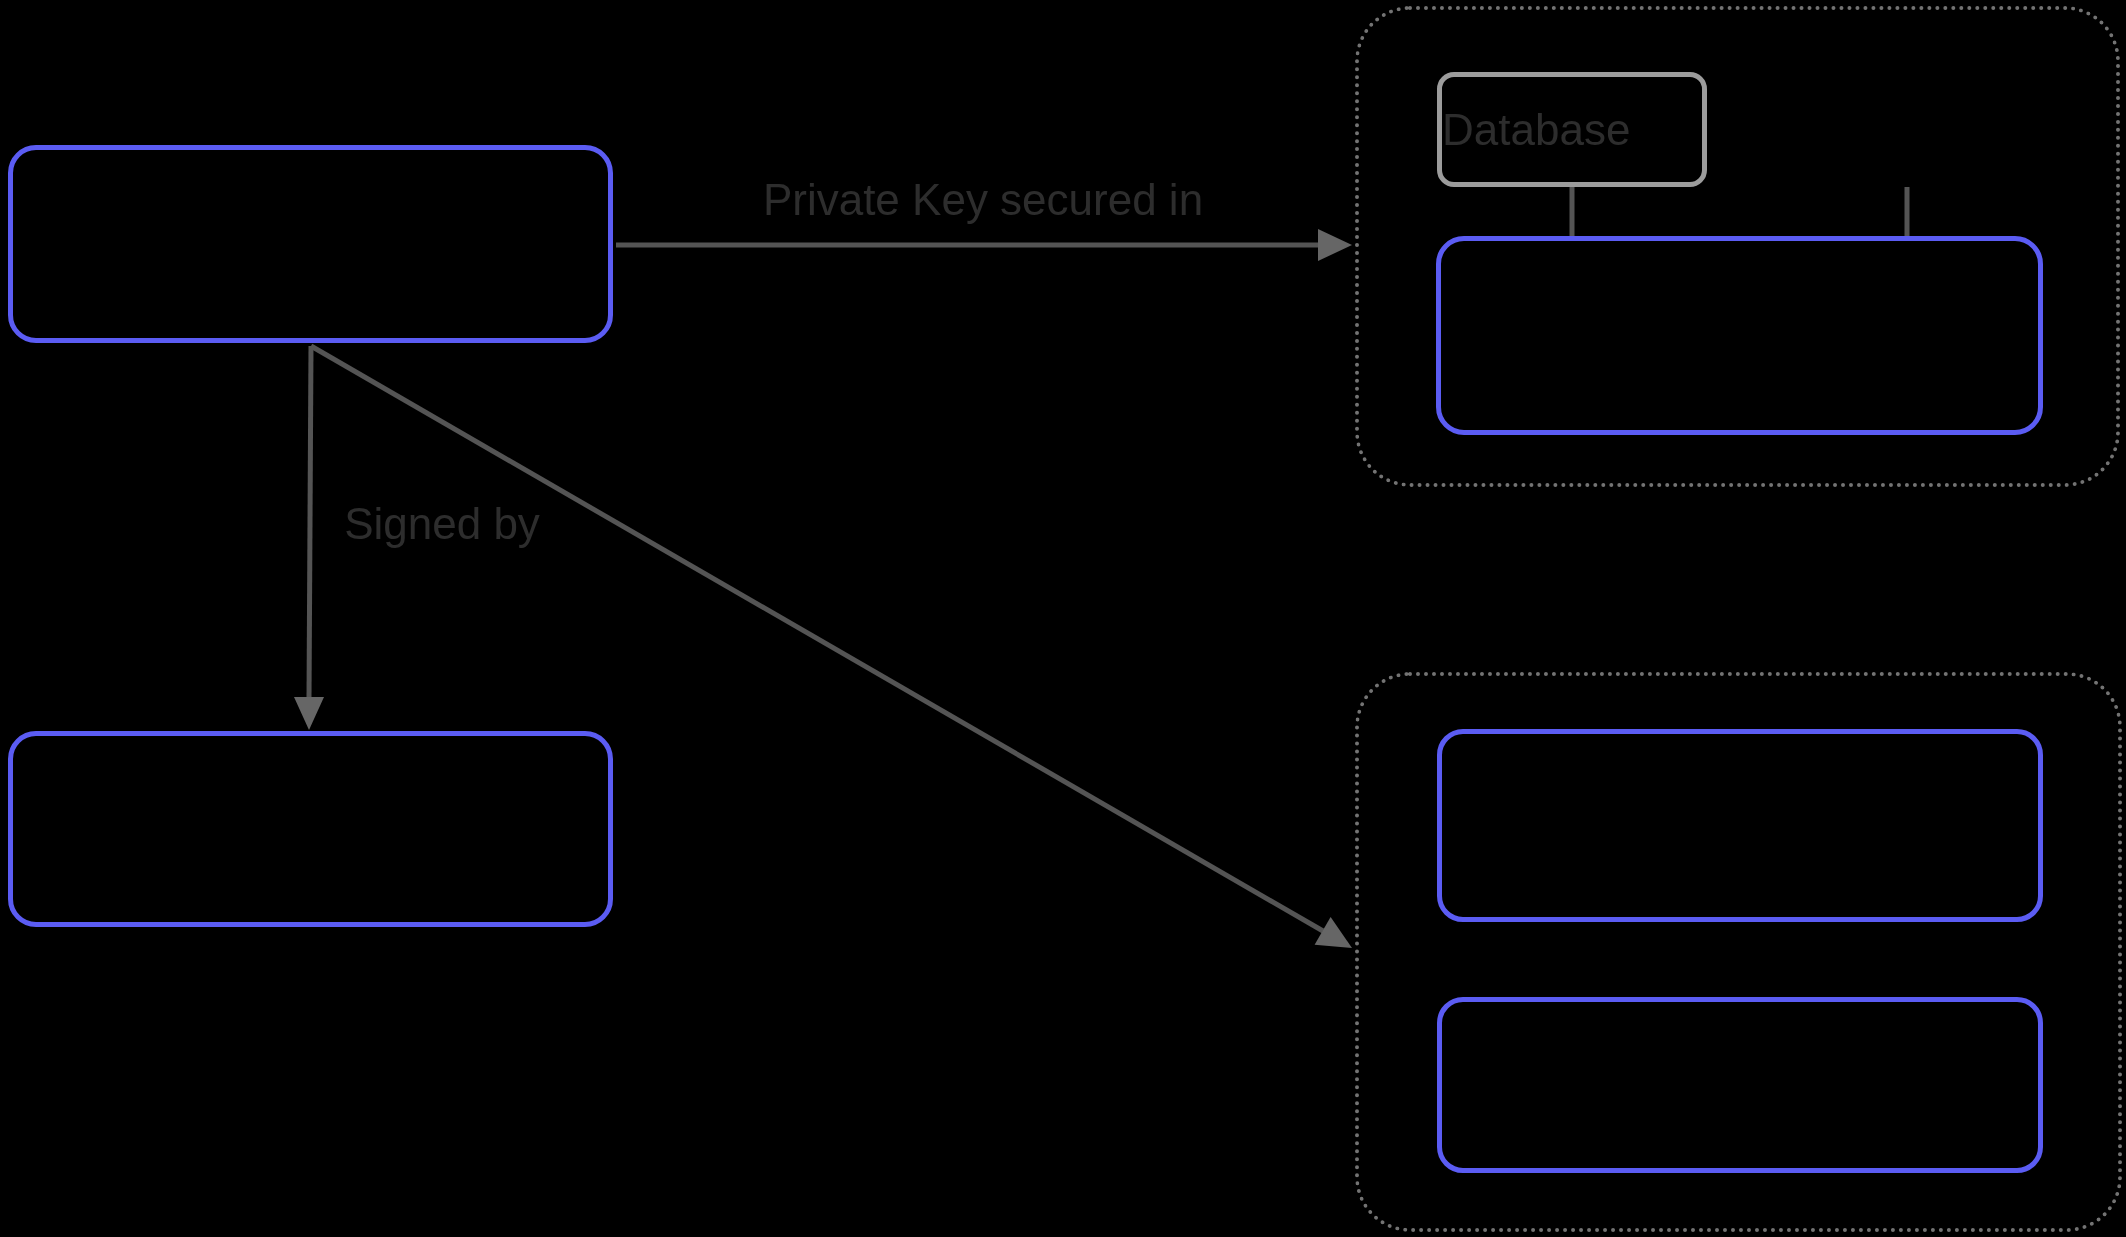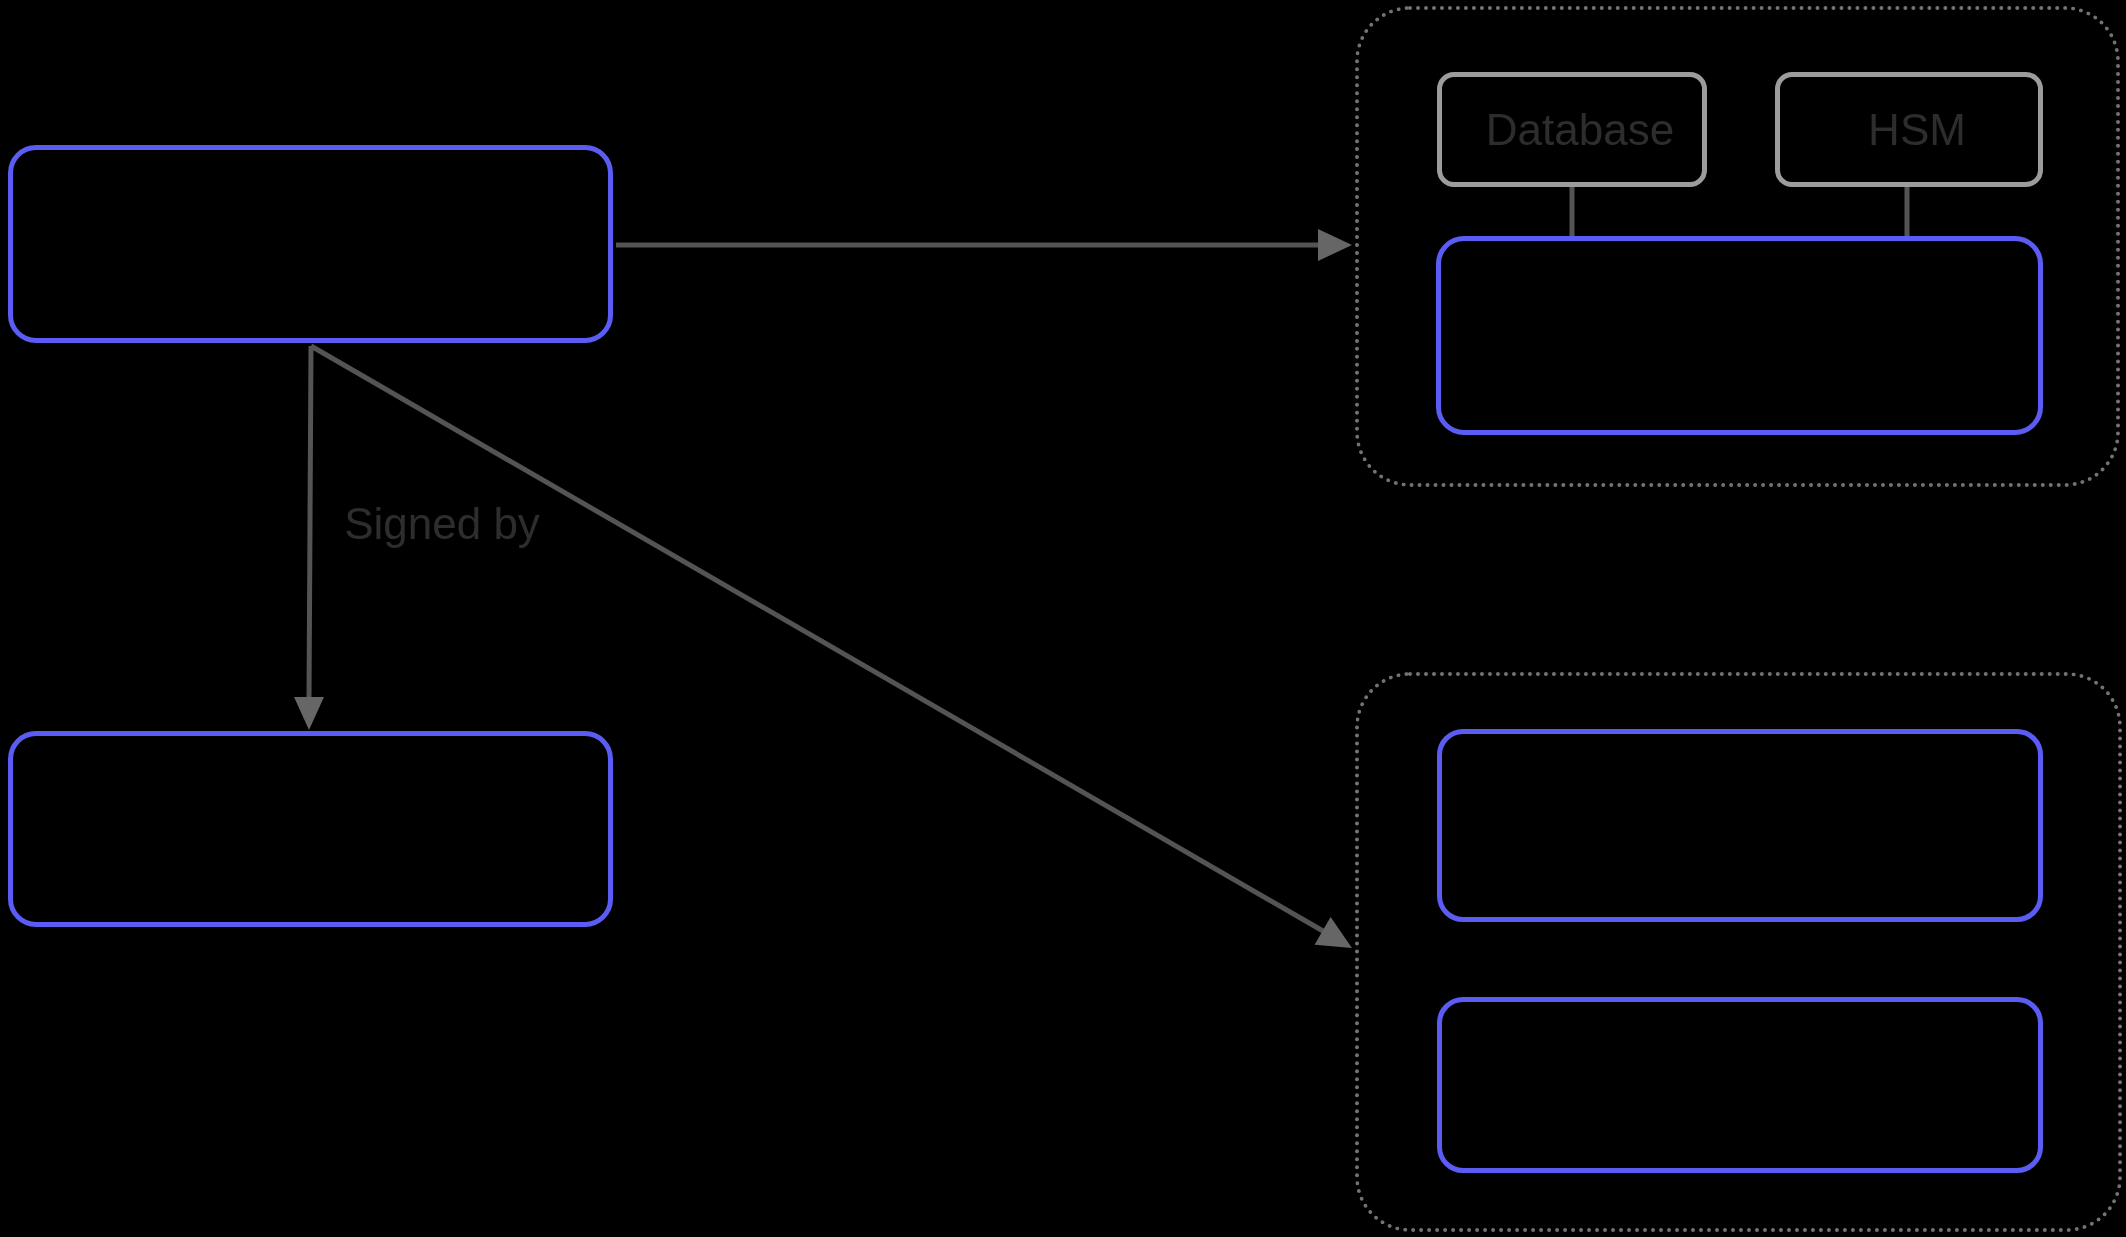--- a/index.html
+++ b/index.html
@@ -29,21 +29,21 @@
   .node{position:absolute;}
   .blue-box{
     border:5px solid var(--accent-blue);
     border-radius:28px;
     background:transparent;
   }
   .gray-box{
     border:5px solid var(--box-gray);
     border-radius:17px;
     background:transparent;
-    display:flex;align-items:center;justify-content:center;padding-left:16px;
+    display:flex;align-items:center;justify-content:flex-start;
   }
   .dotted-container{
     border:4px dotted var(--dotted-gray);
     border-radius:55px;
     background:transparent;
   }
   .node-label{
     color:var(--label-text);
     font-size:44px;
     line-height:1;
@@ -81,29 +81,27 @@
   <div class="node blue-box" style="left:8px;top:145px;width:605px;height:198px;"></div>
 
   <div class="node blue-box" style="left:8px;top:731px;width:605px;height:196px;"></div>
 
   <div class="node dotted-container" style="left:1355px;top:6px;width:765px;height:481px;"></div>
 
   <div class="node gray-box" style="left:1437px;top:72px;width:270px;height:115px;">
     <span class="node-label">Database</span>
   </div>
 
-  <div class="node gray-box" style="left:1775px;top:72px;width:268px;height:115px;">
-    <span class="node-label">HSM</span>
-  </div>
 
   <div class="node blue-box" style="left:1436px;top:236px;width:607px;height:199px;"></div>
 
   <div class="node dotted-container" style="left:1355px;top:672px;width:767px;height:560px;"></div>
 
   <div class="node blue-box" style="left:1437px;top:729px;width:606px;height:193px;border-radius:26px;"></div>
 
   <div class="node blue-box" style="left:1437px;top:997px;width:606px;height:176px;border-radius:26px;"></div>
 
+  <div class="edge-label" style="left:983px;top:178px;">Private Key secured in</div>
 
   <div class="edge-label" style="left:442px;top:502px;">Signed by</div>
 
 
 </div>
 
 </body></html>

